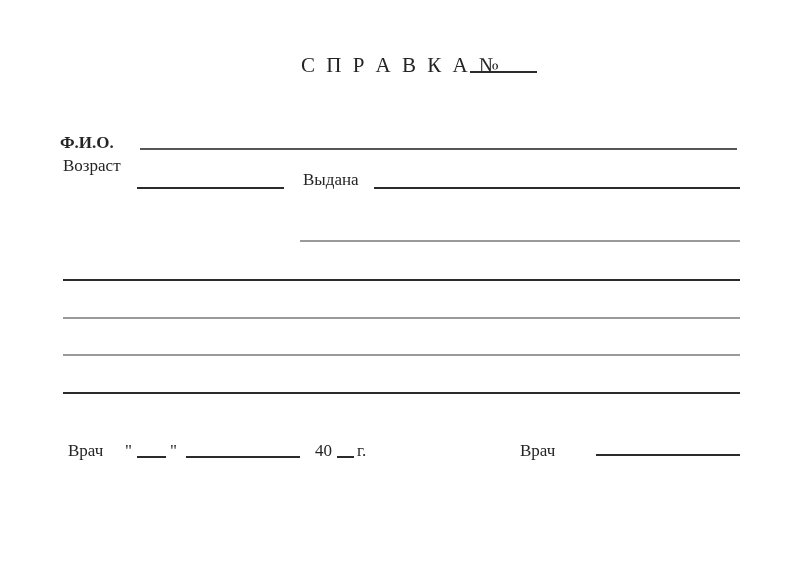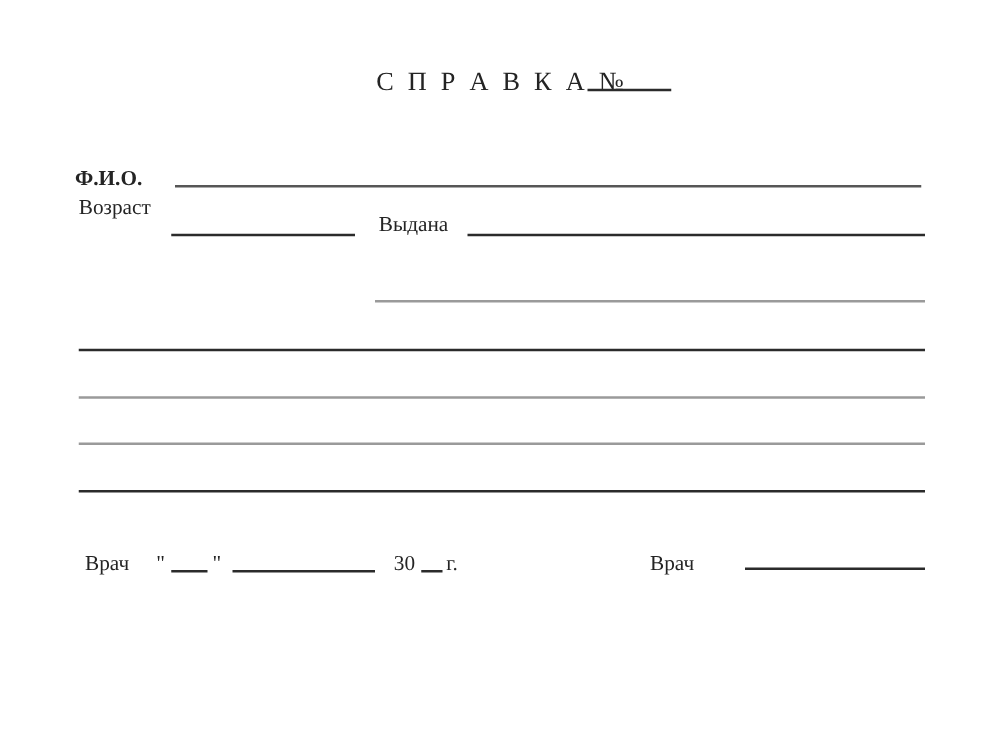--- a/index.html
+++ b/index.html
@@ -61,20 +61,20 @@
   <div class="rule" style="left:63px; top:279px; width:677px;"></div>
   <div class="rule gray" style="left:63px; top:317px; width:677px;"></div>
   <div class="rule gray" style="left:63px; top:354px; width:677px;"></div>
   <div class="rule" style="left:63px; top:392px; width:677px;"></div>
 
   <div class="lbl" style="left:68px; top:441px;">Врач</div>
   <div class="lbl" style="left:125px; top:441px;">"</div>
   <div class="rule" style="left:137px; top:456px; width:29px;"></div>
   <div class="lbl" style="left:170px; top:441px;">"</div>
   <div class="rule" style="left:186px; top:456px; width:114px;"></div>
-  <div class="lbl" style="left:315px; top:441px;">30</div>
+  <div class="lbl" style="left:315px; top:441px;">40</div>
   <div class="rule" style="left:337px; top:456px; width:17px;"></div>
   <div class="lbl" style="left:357px; top:441px;">г.</div>
 
   <div class="lbl" style="left:520px; top:441px;">Врач</div>
   <div class="rule" style="left:596px; top:454px; width:144px;"></div>
 
 </div>
 
 </body></html>

